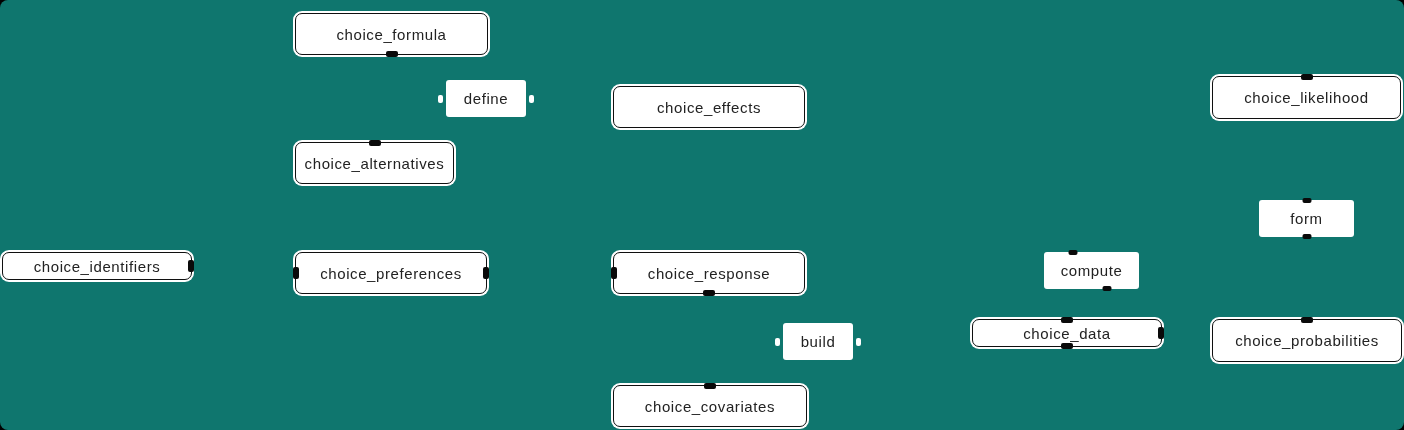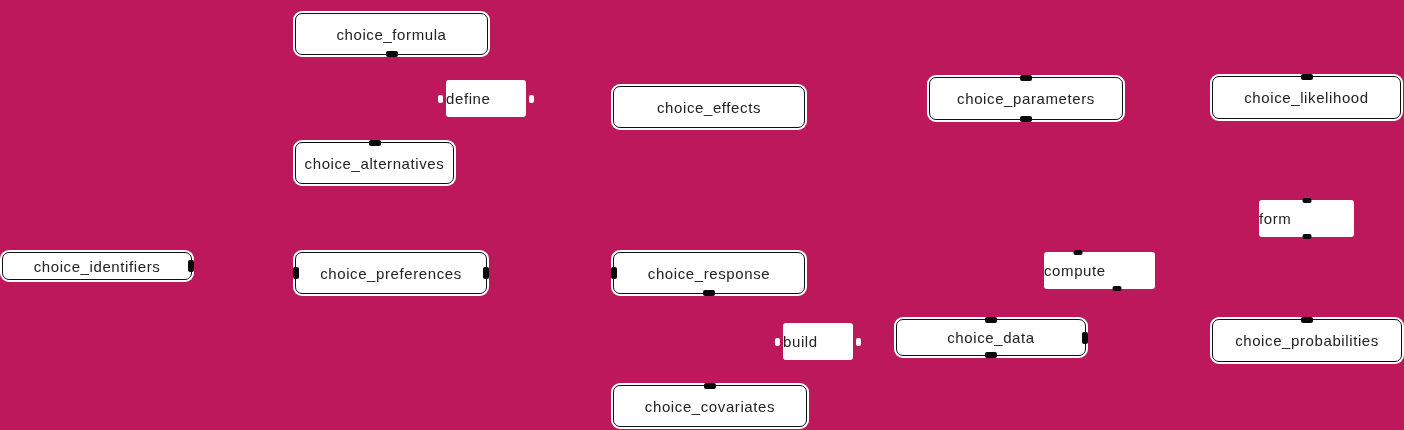--- a/index.html
+++ b/index.html
@@ -1,30 +1,31 @@
 <!DOCTYPE html>
 <html><head>
 <meta charset="utf-8">
 <style>
   html,body{margin:0;padding:0;background:#000;}
   .stage{
-    position:relative;width:1404px;height:430px;background:#be185d;overflow:hidden;
+    position:relative;width:1404px;height:430px;background:#0f766e;overflow:hidden;
     font-family:"Liberation Sans","DejaVu Sans",sans-serif;
+    border-radius:8px;
   }
   .node{
     position:absolute;background:#fff;border:1.5px solid #101010;border-radius:7px;
     box-shadow:0 0 0 2px #fff;display:flex;align-items:center;justify-content:center;
     box-sizing:border-box;
   }
   .node .lbl,.chip .lbl{
     color:#222;font-size:15px;letter-spacing:0.6px;white-space:nowrap;line-height:1;
   }
   .chip{
     position:absolute;background:#fff;border-radius:3px;
-    display:flex;align-items:center;justify-content:flex-start;box-sizing:border-box;
+    display:flex;align-items:center;justify-content:center;box-sizing:border-box;
   }
   
   .stub{position:absolute;background:#0a0a0a;border-radius:2px;}
   .stub-t{top:-3px;left:50%;transform:translateX(-50%);width:12px;height:6px;}
   .stub-b{bottom:-3px;left:50%;transform:translateX(-50%);width:12px;height:6px;}
   .stub-l{left:-3px;top:50%;transform:translateY(-50%);width:6px;height:12px;}
   .stub-r{right:-3px;top:50%;transform:translateY(-50%);width:6px;height:12px;}
   
   .chip .stub-t{top:-2px;width:9px;height:5px;}
   .chip .stub-b{bottom:-2px;width:9px;height:5px;}
@@ -42,25 +43,20 @@
 
   <div class="node" style="left:295px;top:13px;width:193px;height:42px">
     <span class="lbl">choice_formula</span>
     <i class="stub stub-b"></i>
   </div>
 
   <div class="node" style="left:613px;top:86px;width:192px;height:42px">
     <span class="lbl">choice_effects</span>
   </div>
 
-  <div class="node" style="left:929px;top:77px;width:194px;height:43px">
-    <span class="lbl">choice_parameters</span>
-    <i class="stub stub-t"></i>
-    <i class="stub stub-b"></i>
-  </div>
 
   <div class="node" style="left:1212px;top:76px;width:189px;height:43px">
     <span class="lbl">choice_likelihood</span>
     <i class="stub stub-t"></i>
   </div>
 
   <div class="node" style="left:295px;top:142px;width:159px;height:42px">
     <span class="lbl">choice_alternatives</span>
     <i class="stub stub-t"></i>
   </div>
@@ -75,21 +71,21 @@
     <i class="stub stub-l"></i>
     <i class="stub stub-r"></i>
   </div>
 
   <div class="node" style="left:613px;top:252px;width:192px;height:42px">
     <span class="lbl">choice_response</span>
     <i class="stub stub-l"></i>
     <i class="stub stub-b"></i>
   </div>
 
-  <div class="node" style="left:896px;top:319px;width:190px;height:37px">
+  <div class="node" style="left:972px;top:319px;width:190px;height:28px">
     <span class="lbl">choice_data</span>
     <i class="stub stub-t"></i>
     <i class="stub stub-b"></i>
     <i class="stub stub-r"></i>
   </div>
 
   <div class="node" style="left:1212px;top:319px;width:190px;height:43px">
     <span class="lbl">choice_probabilities</span>
     <i class="stub stub-t"></i>
   </div>
@@ -104,21 +100,21 @@
     <i class="nub nub-l"></i>
     <i class="nub nub-r"></i>
   </div>
 
   <div class="chip" style="left:1259px;top:200px;width:95px;height:37px">
     <span class="lbl">form</span>
     <i class="stub stub-t"></i>
     <i class="stub stub-b"></i>
   </div>
 
-  <div class="chip" style="left:1044px;top:252px;width:111px;height:37px">
+  <div class="chip" style="left:1044px;top:252px;width:95px;height:37px">
     <span class="lbl">compute</span>
     <i class="stub stub-t off-a"></i>
     <i class="stub stub-b off-b"></i>
   </div>
 
   <div class="chip" style="left:783px;top:323px;width:70px;height:37px">
     <span class="lbl">build</span>
     <i class="nub nub-l"></i>
     <i class="nub nub-r"></i>
   </div>

